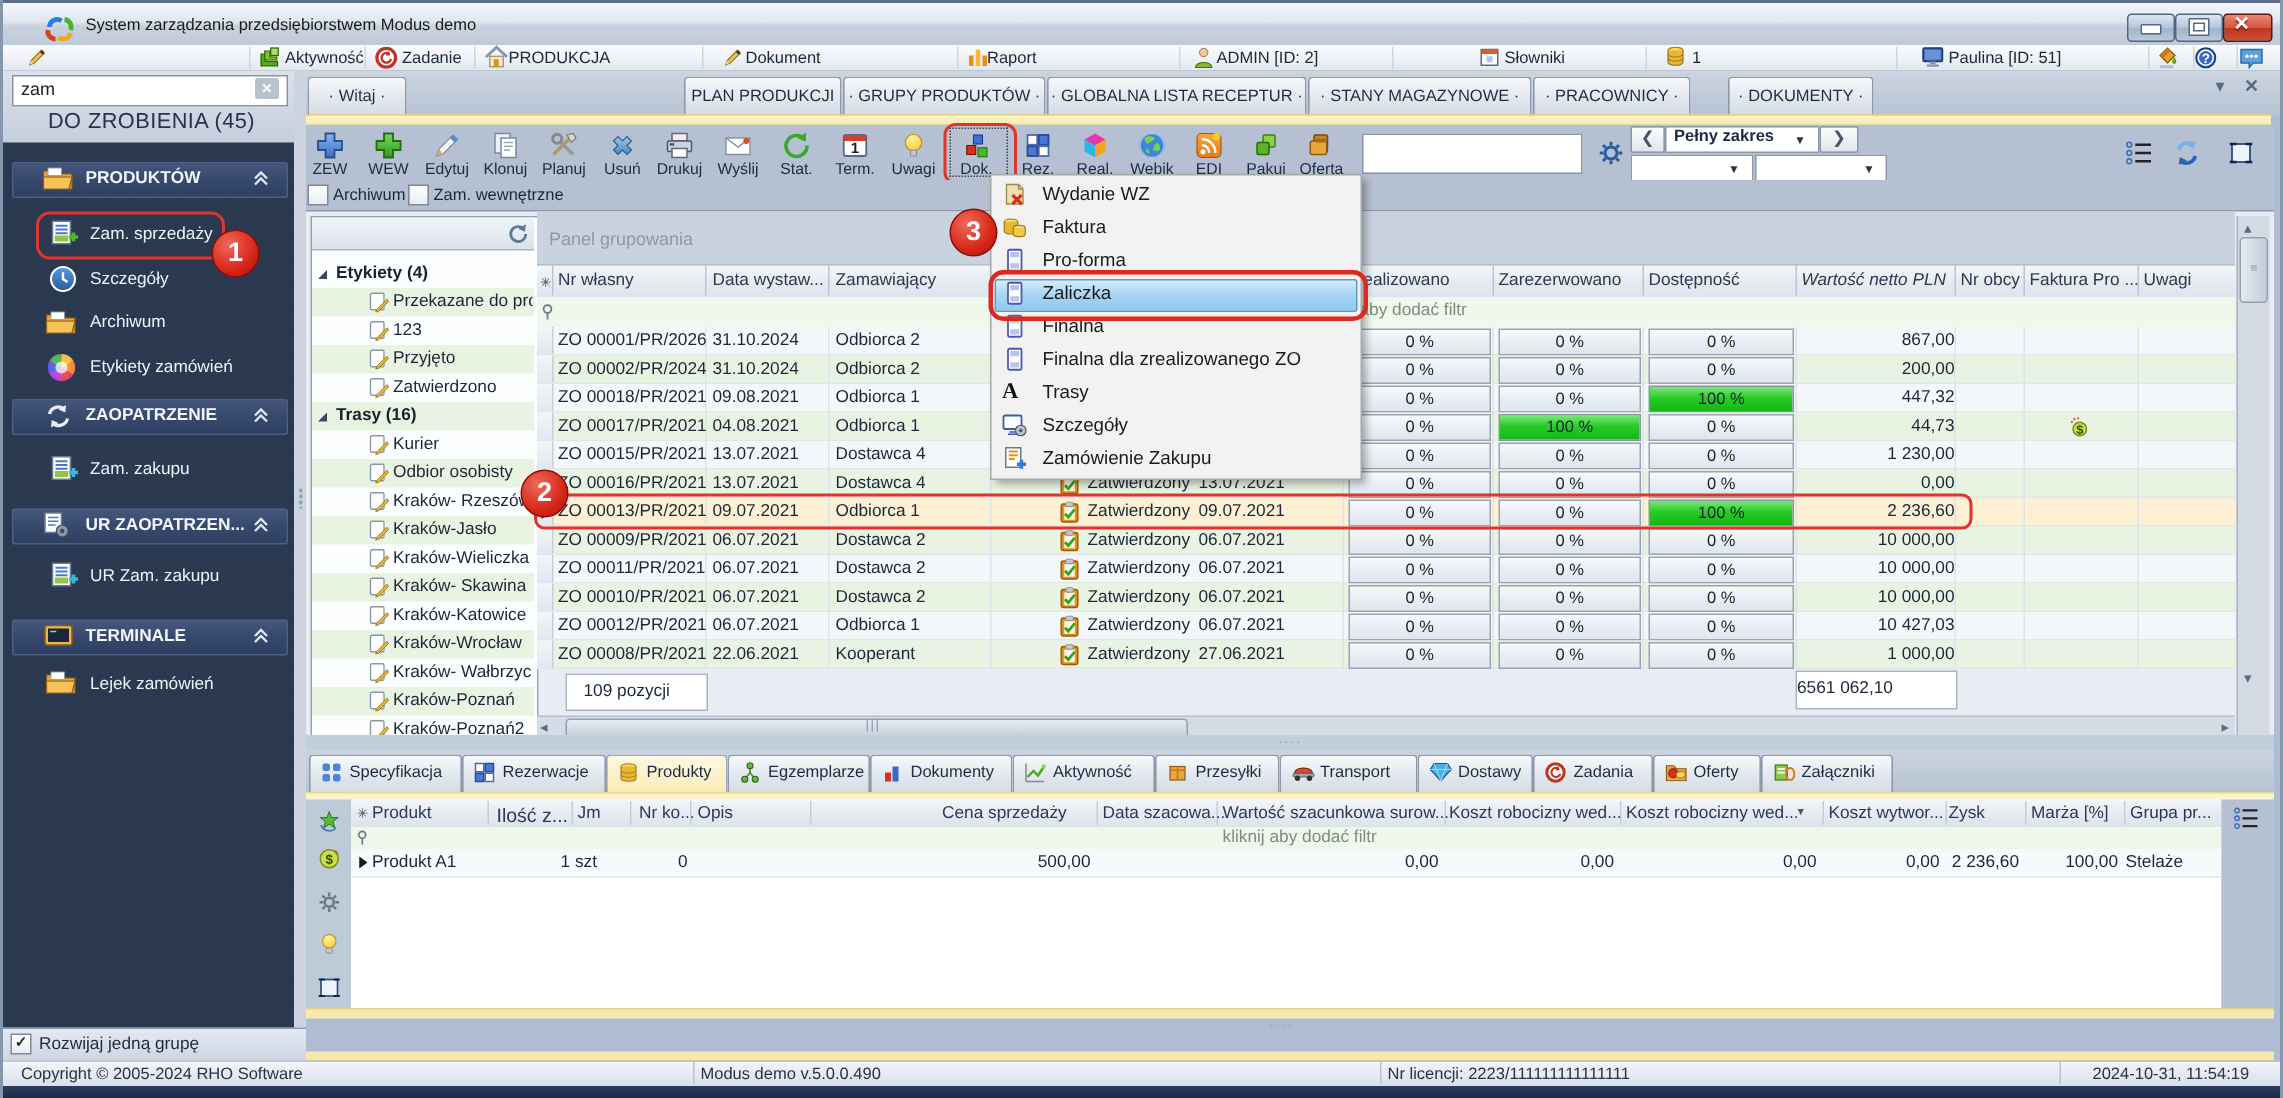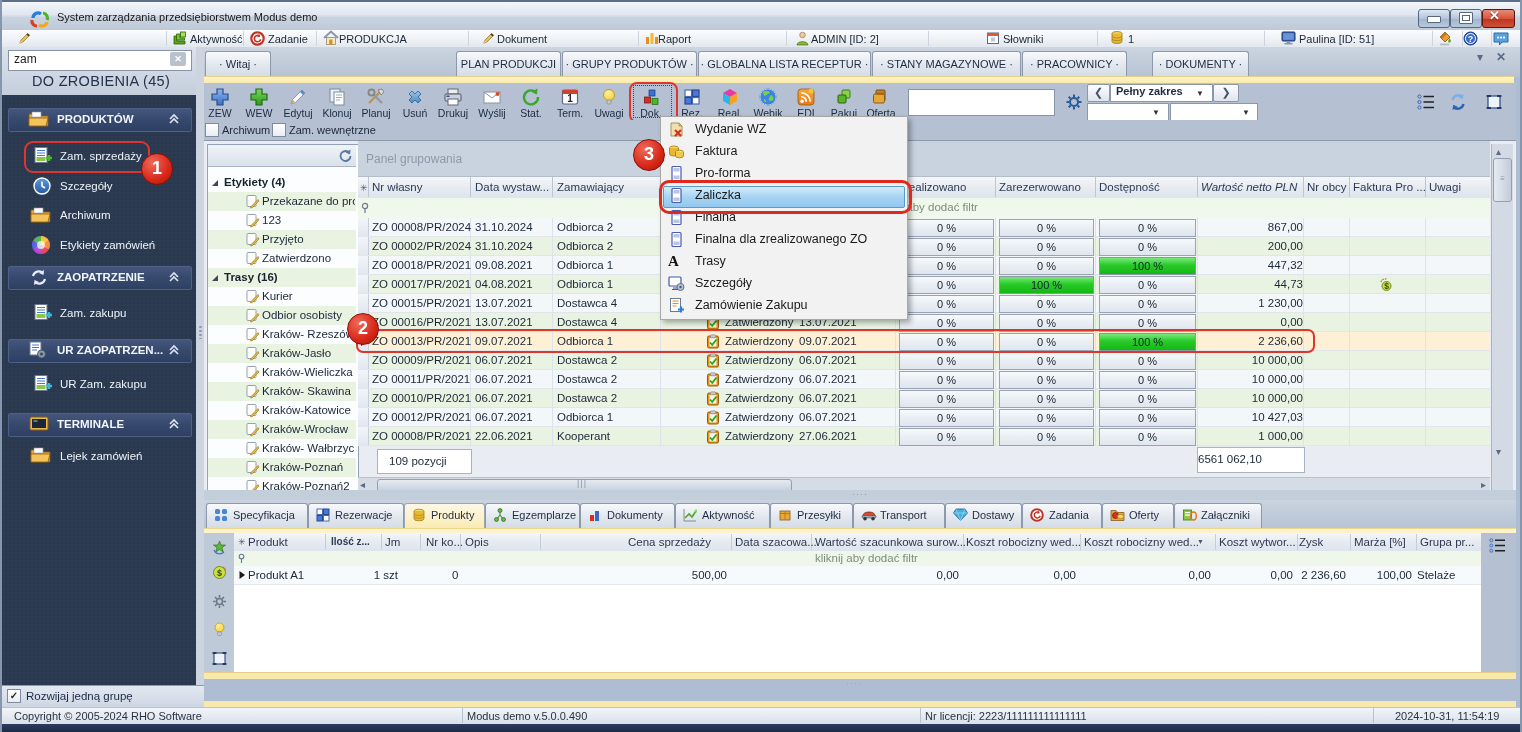--- a/index.html
+++ b/index.html
@@ -464,21 +464,21 @@
 <div class="ab" style="left:470px;top:218px;width:1px;height:19px;background:#dde3ea;"></div>
 <div class="ab" style="left:552px;top:218px;width:1px;height:19px;background:#dde3ea;"></div>
 <div class="ab" style="left:660px;top:218px;width:1px;height:19px;background:#dde3ea;"></div>
 <div class="ab" style="left:895px;top:218px;width:1px;height:19px;background:#dde3ea;"></div>
 <div class="ab" style="left:995px;top:218px;width:1px;height:19px;background:#dde3ea;"></div>
 <div class="ab" style="left:1095px;top:218px;width:1px;height:19px;background:#dde3ea;"></div>
 <div class="ab" style="left:1197px;top:218px;width:1px;height:19px;background:#dde3ea;"></div>
 <div class="ab" style="left:1303px;top:218px;width:1px;height:19px;background:#dde3ea;"></div>
 <div class="ab" style="left:1349px;top:218px;width:1px;height:19px;background:#dde3ea;"></div>
 <div class="ab" style="left:1425px;top:218px;width:1px;height:19px;background:#dde3ea;"></div>
-<div class="ab t" style="left:372px;top:221px;">ZO 00008/PR/2024</div>
+<div class="ab t" style="left:372px;top:221px;">ZO 00001/PR/2026</div>
 <div class="ab t" style="left:475px;top:221px;">31.10.2024</div>
 <div class="ab t" style="left:557px;top:221px;">Odbiorca 2</div>
 <svg class="ab" style="left:706px;top:220px" width="14" height="15" viewBox="0 0 14 15">
 <rect x="1.5" y="2" width="11" height="12" rx="1.5" fill="#e89018" stroke="#9a5c08" stroke-width="1"></rect>
 <rect x="3.5" y="4" width="7" height="8.5" fill="#f8f4ec"></rect>
 <rect x="4.5" y="0.8" width="5" height="3" rx="1" fill="#c8c8c8" stroke="#888" stroke-width="0.6"></rect>
 <path d="M4 8.5 L6.2 10.8 L10.5 5.5" fill="none" stroke="#2aa818" stroke-width="1.8"></path>
     </svg>
 <div class="ab t" style="left:725px;top:221px;">Zatwierdzony</div>
 <div class="ab t" style="left:799px;top:221px;">31.10.2024</div>
@@ -1024,21 +1024,21 @@
 <div class="ab" style="left:731px;top:534px;width:1px;height:16px;background:#c4cdd8;"></div>
 <div class="ab" style="left:811px;top:534px;width:1px;height:16px;background:#c4cdd8;"></div>
 <div class="ab" style="left:963px;top:534px;width:1px;height:16px;background:#c4cdd8;"></div>
 <div class="ab" style="left:1080px;top:534px;width:1px;height:16px;background:#c4cdd8;"></div>
 <div class="ab" style="left:1215px;top:534px;width:1px;height:16px;background:#c4cdd8;"></div>
 <div class="ab" style="left:1297px;top:534px;width:1px;height:16px;background:#c4cdd8;"></div>
 <div class="ab" style="left:1350px;top:534px;width:1px;height:16px;background:#c4cdd8;"></div>
 <div class="ab" style="left:1416px;top:534px;width:1px;height:16px;background:#c4cdd8;"></div>
 <div class="ab t" style="left:238px;top:535px;font-size:9px;color:#4a5a70;top:537px;">✳</div>
 <div class="ab t" style="left:248px;top:536px;font-size:11.5px;color:#2b3a52;">Produkt</div>
-<div class="ab t" style="left:331px;top:536px;font-size:10px;color:#2b3a52;font-weight:bold;">Ilość z...</div>
+<div class="ab t" style="left:331px;top:536px;font-size:13px;color:#2b3a52;">Ilość z...</div>
 <div class="ab t" style="left:385px;top:536px;font-size:11.5px;color:#2b3a52;">Jm</div>
 <div class="ab t" style="left:426px;top:536px;font-size:11.5px;color:#2b3a52;">Nr ko...</div>
 <div class="ab t" style="left:465px;top:536px;font-size:11.5px;color:#2b3a52;">Opis</div>
 <div class="ab t" style="left:628px;top:536px;font-size:11.5px;color:#2b3a52;">Cena sprzedaży</div>
 <div class="ab t" style="left:735px;top:536px;font-size:11.5px;color:#2b3a52;">Data szacowa...</div>
 <div class="ab t" style="left:815px;top:536px;font-size:11.5px;color:#2b3a52;">Wartość szacunkowa surow...</div>
 <div class="ab t" style="left:966px;top:536px;font-size:11.5px;color:#2b3a52;">Koszt robocizny wed...</div>
 <div class="ab t" style="left:1084px;top:536px;font-size:11.5px;color:#2b3a52;">Koszt robocizny wed...</div>
 <div class="ab t" style="left:1219px;top:536px;font-size:11.5px;color:#2b3a52;">Koszt wytwor...</div>
 <div class="ab t" style="left:1299px;top:536px;font-size:11.5px;color:#2b3a52;">Zysk</div>

